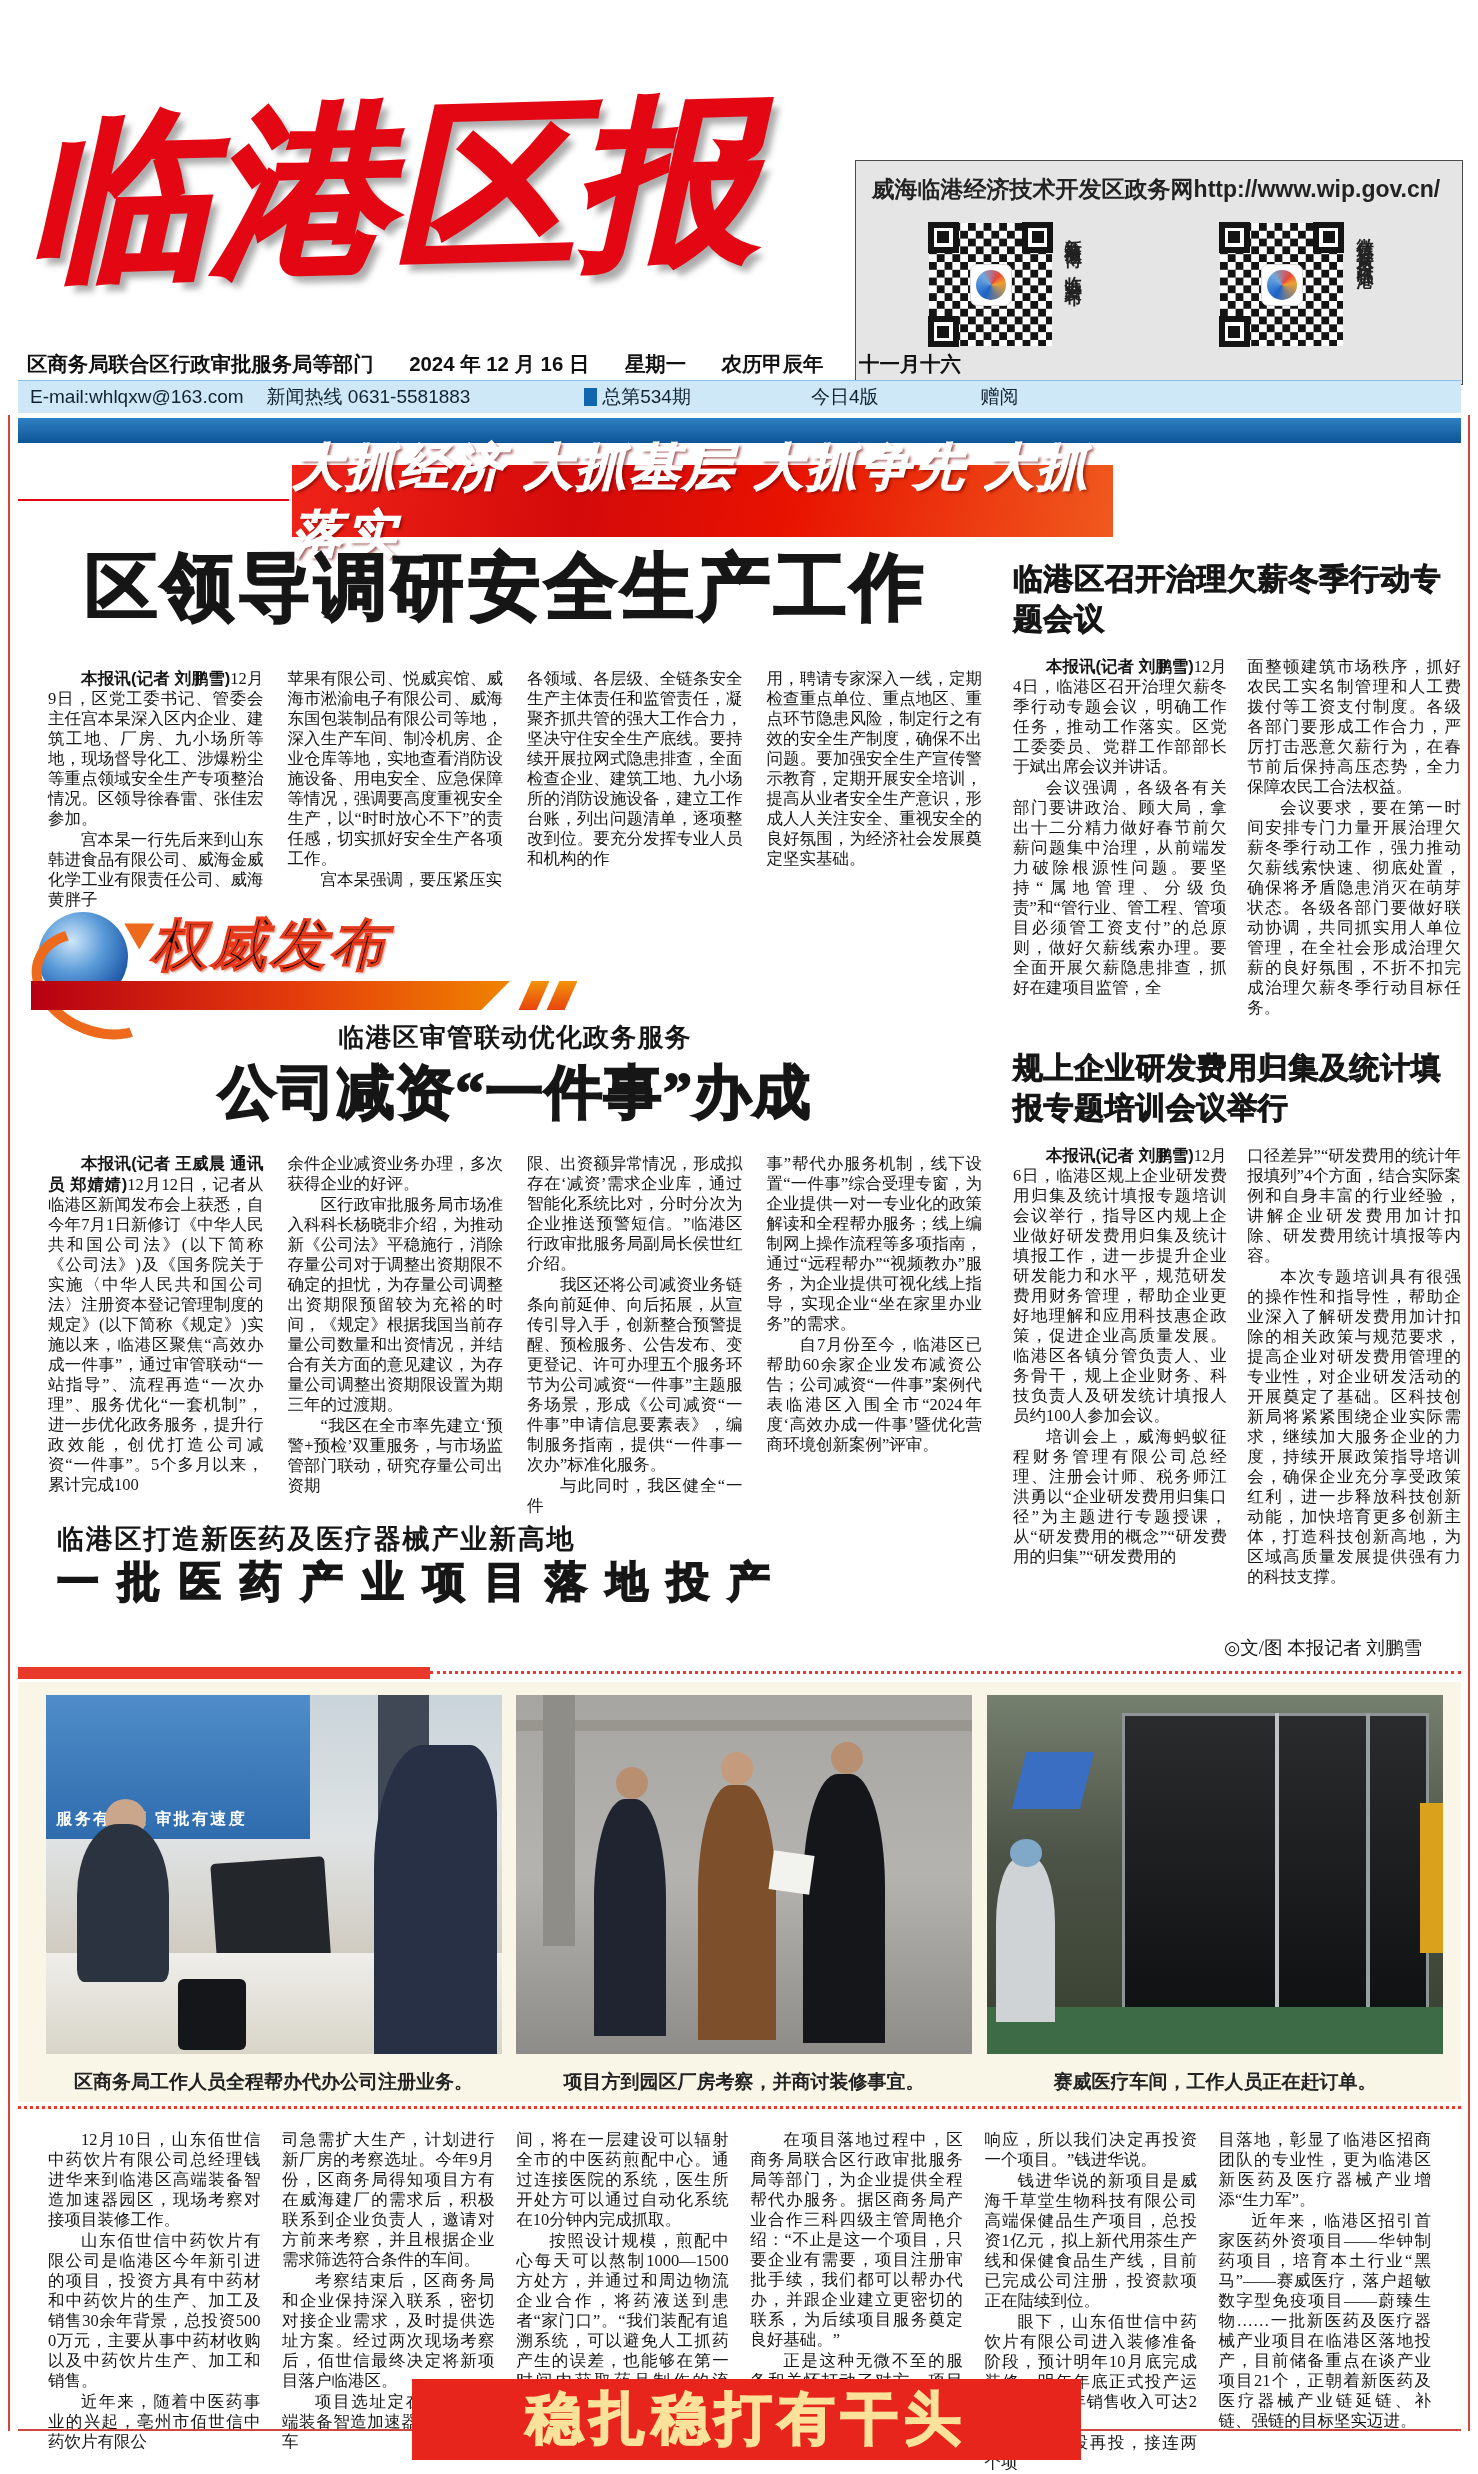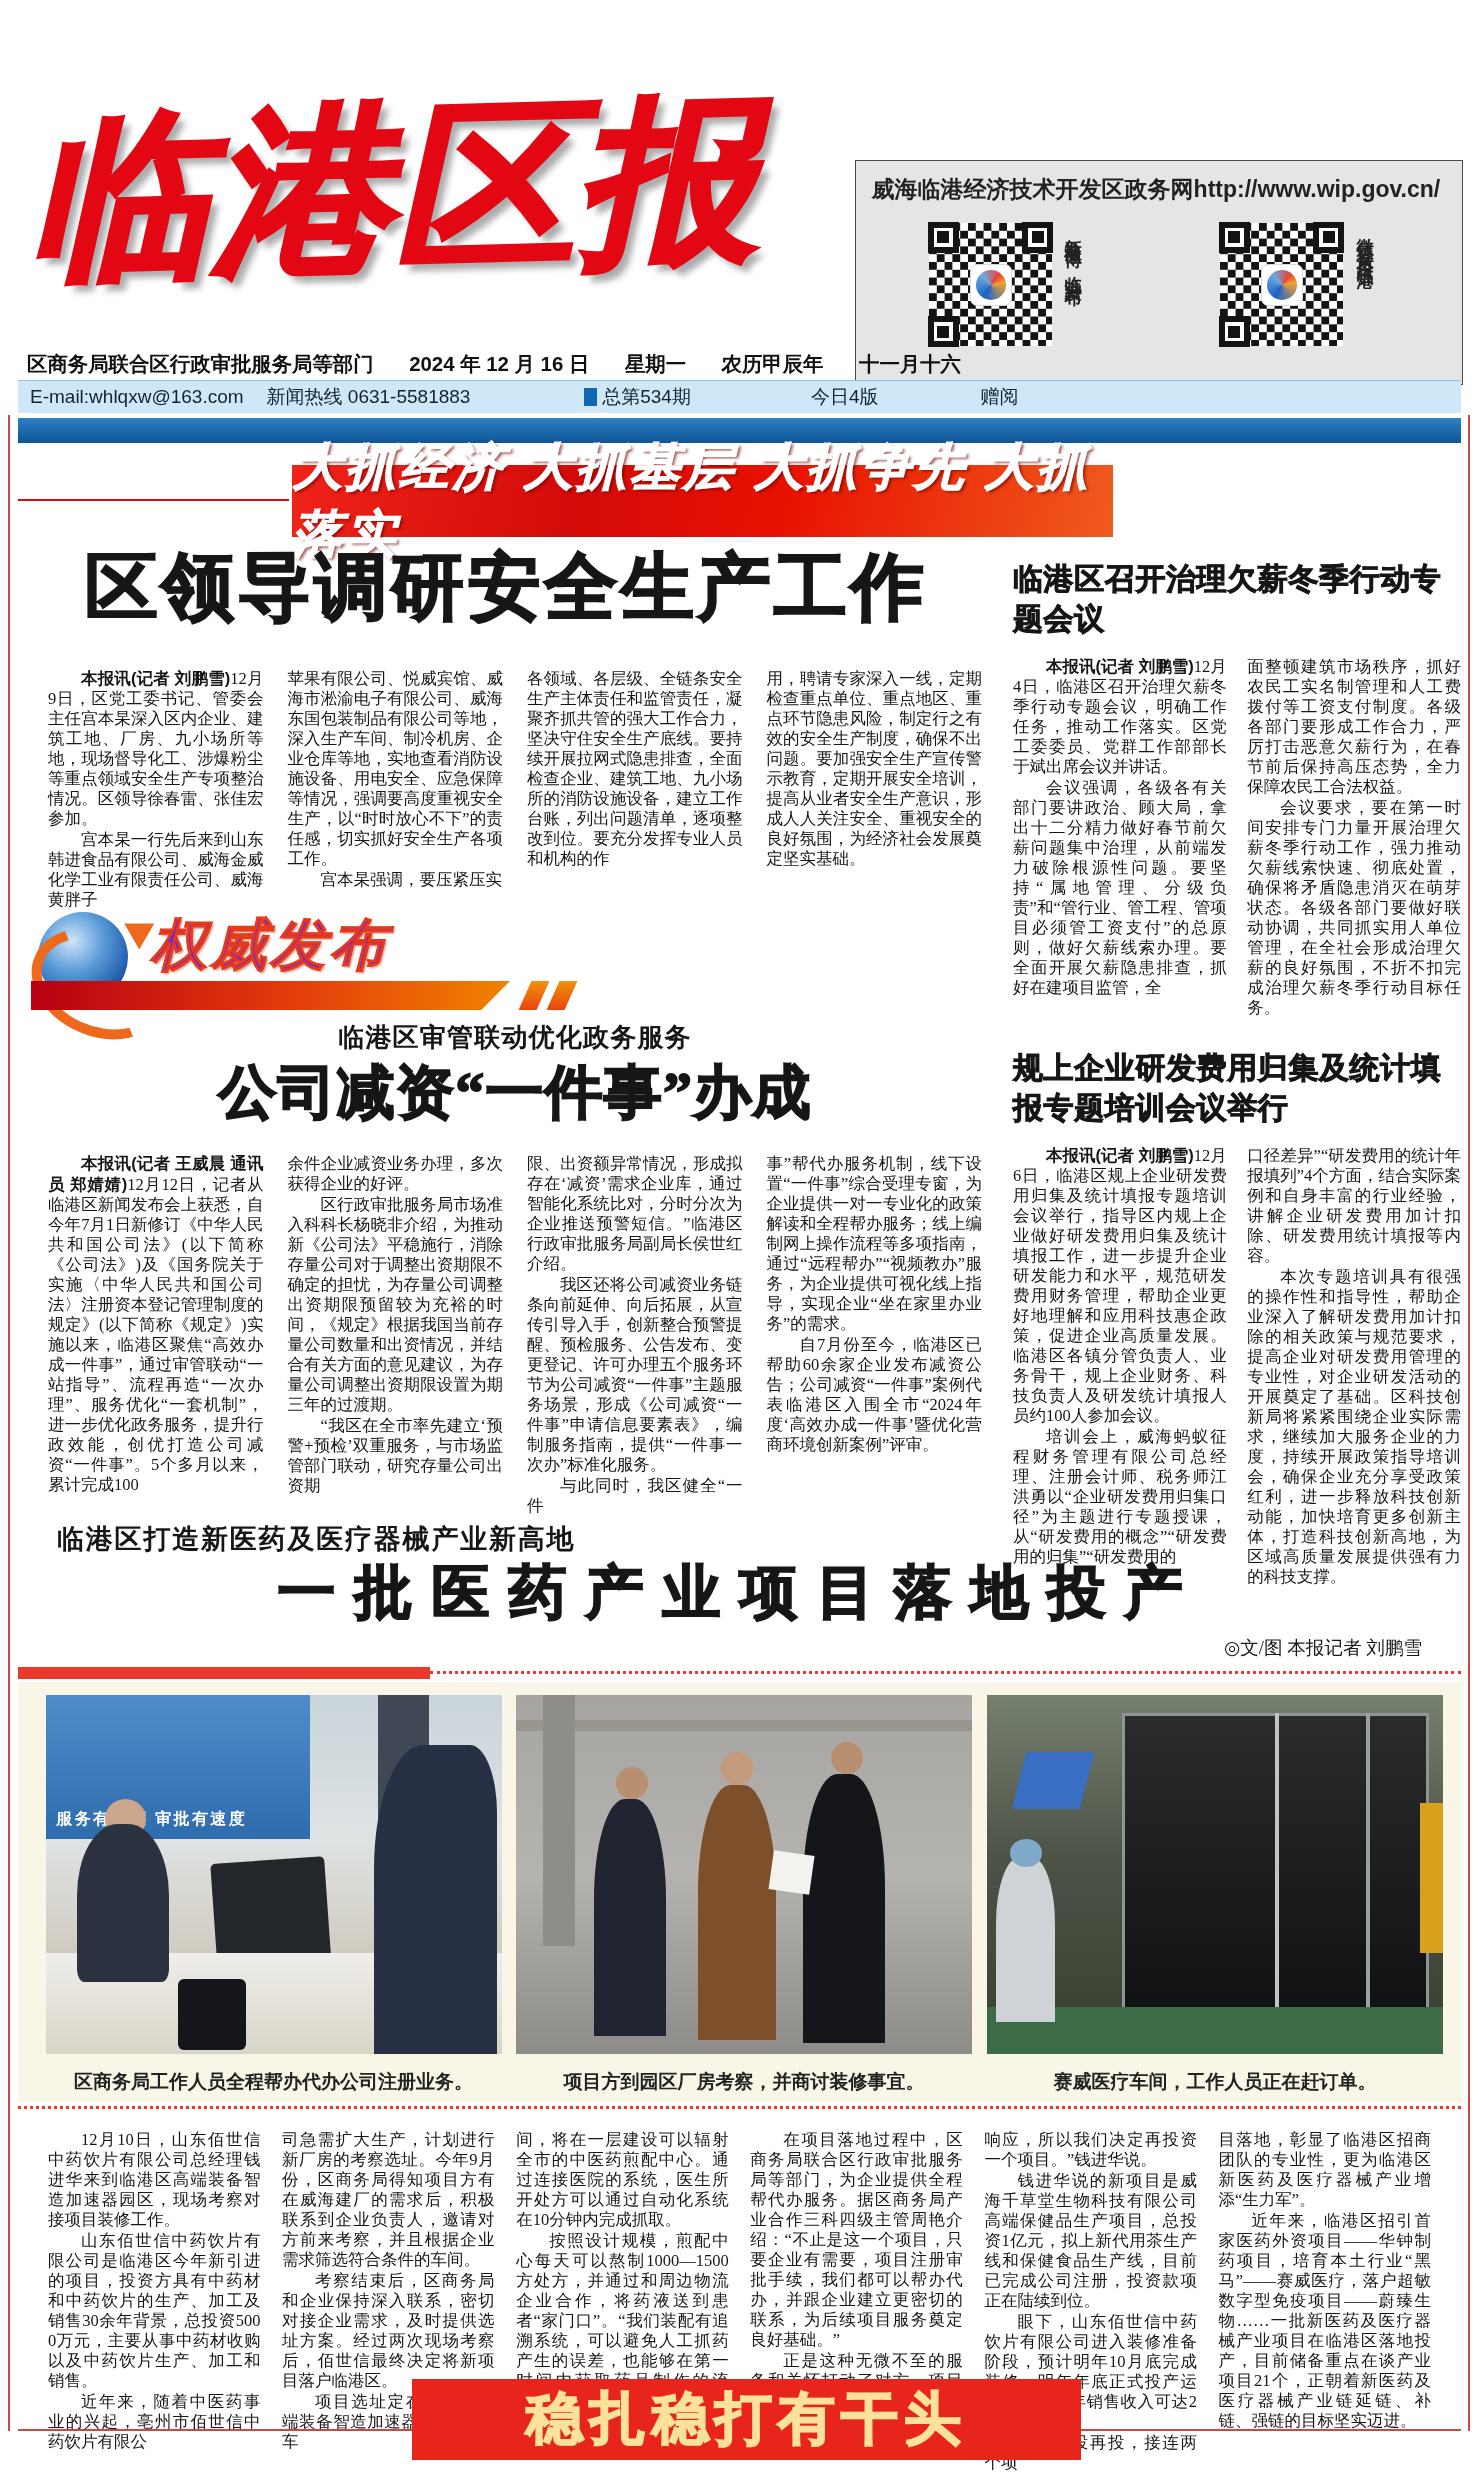--- a/index.html
+++ b/index.html
@@ -68,38 +68,38 @@
 
   
   .authority{left:31px;top:912px;width:587px;height:102px;}
   .globe{position:absolute;left:7.2px;top:0;width:90px;height:90px;border-radius:50%;
       background:radial-gradient(circle at 38% 32%,#cfe6fa 0%,#5b9bd8 38%,#1c57a8 75%,#123c7a 100%);}
   .globe-arc{position:absolute;left:-9.6px;top:20.4px;width:120px;height:84px;border:10.8px solid transparent;
       border-bottom-color:#ed6a1d;border-left-color:#ed6a1d;border-radius:50%;transform:rotate(24deg);}
   .globe-arrow{position:absolute;left:90px;top:4.8px;width:0;height:0;border-left:15.6px solid transparent;
       border-right:15.6px solid transparent;border-bottom:26px solid #ed6a1d;transform:rotate(60deg);}
   .pow-text{position:absolute;left:120px;top:-3.6px;font-size:56px;font-weight:bold;font-style:italic;
-      font-family:"Liberation Sans",sans-serif;color:#6d28d9;-webkit-text-stroke:1.2px #e8391b;
+      font-family:"Liberation Sans",sans-serif;color:#000000;-webkit-text-stroke:1.2px #e8391b;
       text-shadow:1.8px 2.4px 1.8px rgba(150,40,0,.4);letter-spacing:3.6px;}
   .ribbon{position:absolute;left:0;top:69px;width:479px;height:29px;
       background:linear-gradient(90deg,#b70012,#e43c0c 55%,#f08300);
       clip-path:polygon(0 0,100% 0,94% 100%,0 100%);}
   .slash{position:absolute;top:69px;width:18px;height:29px;transform:skewX(-24deg);
       background:linear-gradient(180deg,#f2940a,#e8430e);}
   .s1{left:494px;} .s2{left:522px;}
 
   .a2-kicker{left:48px;top:1020px;width:934px;text-align:center;font-family:"Liberation Sans",sans-serif;
       font-weight:bold;font-size:26px;letter-spacing:1.2px;}
   .a2-title{left:48px;top:1054px;width:934px;text-align:center;font-size:58px;font-weight:bold;
       letter-spacing:1.2px;-webkit-text-stroke:1.8px #161616;}
   .a2-body{left:48px;top:1153px;width:934px;}
 
   .a3-kicker{left:57px;top:1521px;width:1365px;font-family:"Liberation Sans",sans-serif;
       font-weight:bold;font-size:27px;letter-spacing:1.8px;}
-  .a3-title{left:57px;top:1554px;width:1365px;text-align:center;font-size:58px;font-weight:bold;
+  .a3-title{left:57px;top:1554px;width:1365px;text-align:left;font-size:42px;font-weight:bold;
       letter-spacing:19px;-webkit-text-stroke:1.8px #161616;}
   .a3-byline{left:57px;top:1635px;width:1365px;text-align:right;font-size:18.6px;}
   .red-seg{left:18px;top:1667px;width:412px;height:12px;background:#e8392b;}
   .dotted1{left:430px;top:1671px;width:1031px;border-top:3px dotted #e8392b;}
 
   
   .photostrip{left:18px;top:1682px;width:1443px;height:420px;background:#f9f6e7;}
   .photo{position:absolute;top:13px;width:456px;height:359px;overflow:hidden;background:#c9c9c9;}
   .ph1{left:27.5px;} .ph2{left:498px;} .ph3{left:969px;}
   .caption{position:absolute;top:387px;width:456px;text-align:center;font-family:"Liberation Sans",sans-serif;

